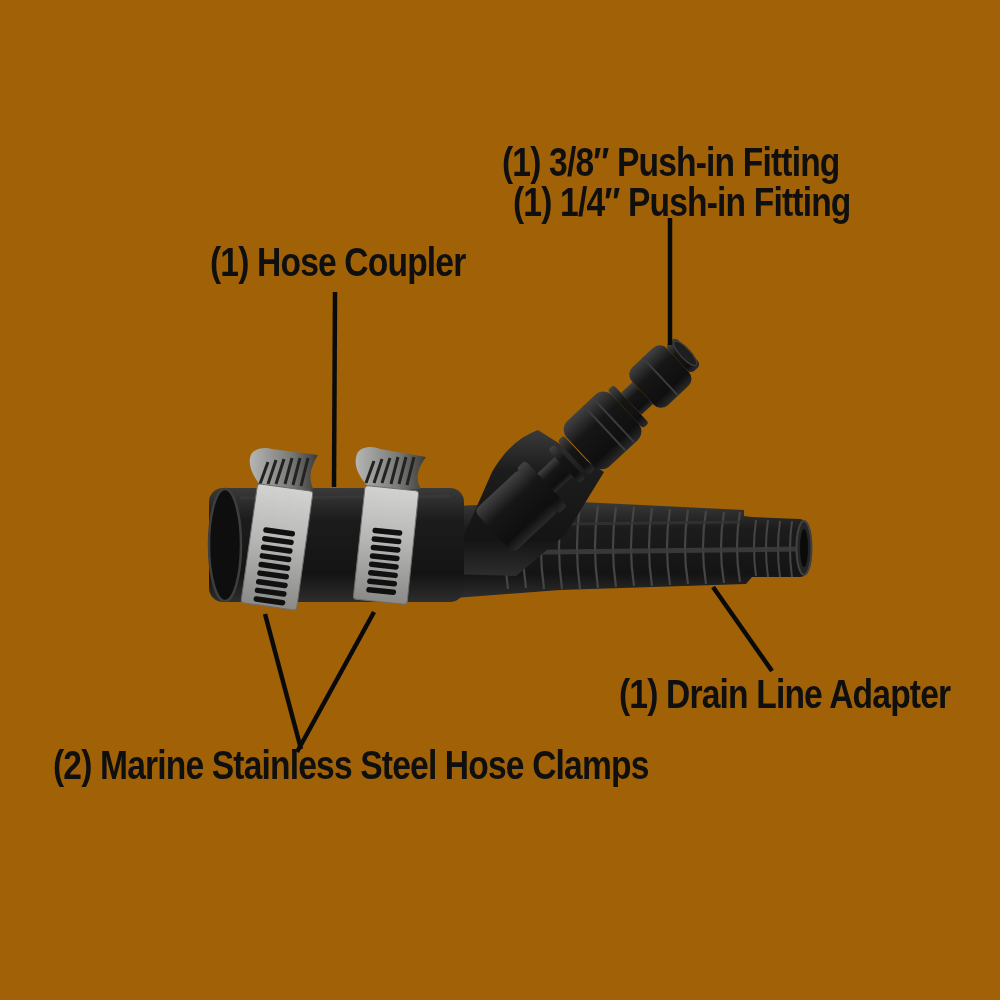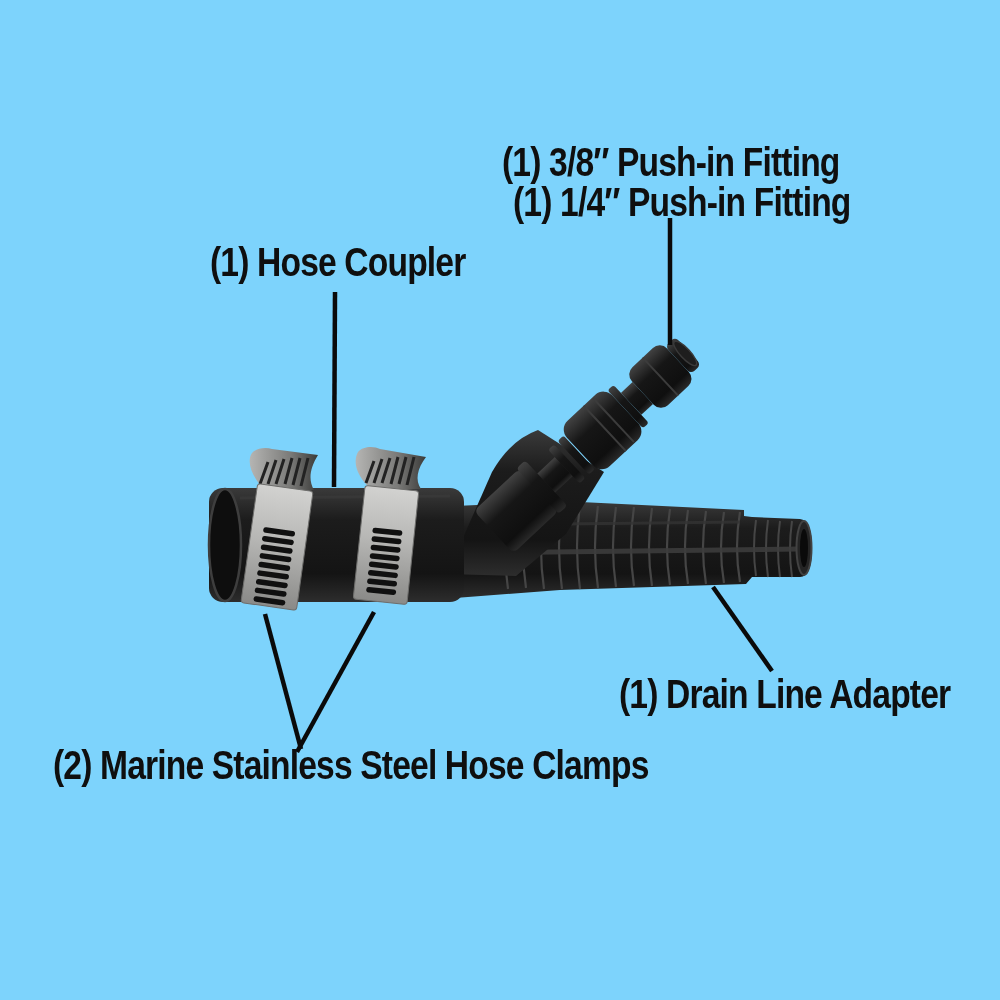--- a/index.html
+++ b/index.html
@@ -1,19 +1,19 @@
 <!DOCTYPE html>
 <html><head>
 <meta charset="utf-8">
 <style>
   html,body{margin:0;padding:0;background:#ffffff;}
   .canvas{
     position:relative;
     width:1000px;height:1000px;
-    background:#7dd3fc;
+    background:#a16207;
     overflow:hidden;
     font-family:"Liberation Sans", sans-serif;
   }
   .art{position:absolute;left:0;top:0;}
   .callout{
     position:absolute;
     font-weight:700;
     font-size:40px;
     letter-spacing:-1px;
     line-height:40px;

